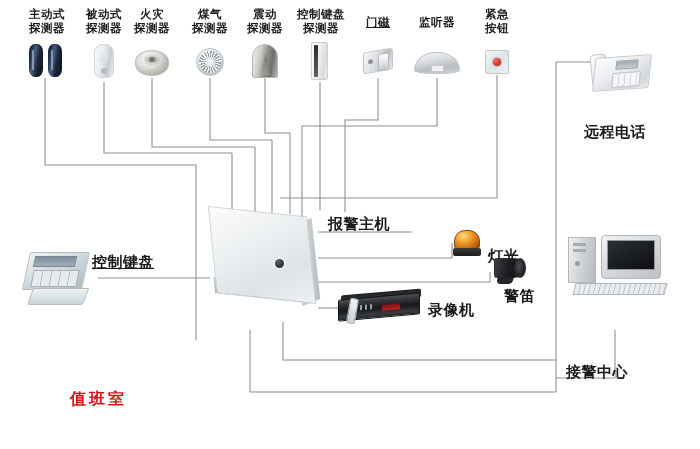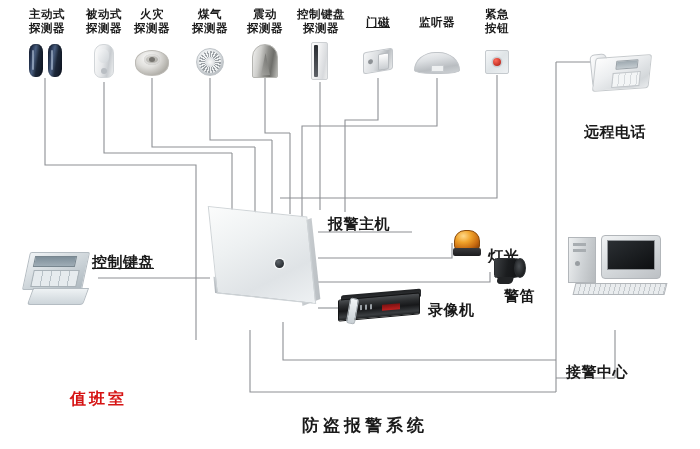--- a/index.html
+++ b/index.html
@@ -342,15 +342,14 @@
       <div class="tslot"></div>
       <div class="tslot2"></div>
       <div class="tbtn"></div>
     <div class="crt"></div>
       <div class="screen"></div>
       <div class="kb"></div>
   </div>
   <div class="lbl side" style="left:566px;top:364px;">接警中心</div>
 
   <div class="lbl red" style="left:70px;top:390px;">值班室</div>
-  <div class="lbl title" style="left:302px;top:415px;">防盗报警系统</div>
 
 </div>
 
 </body></html>

